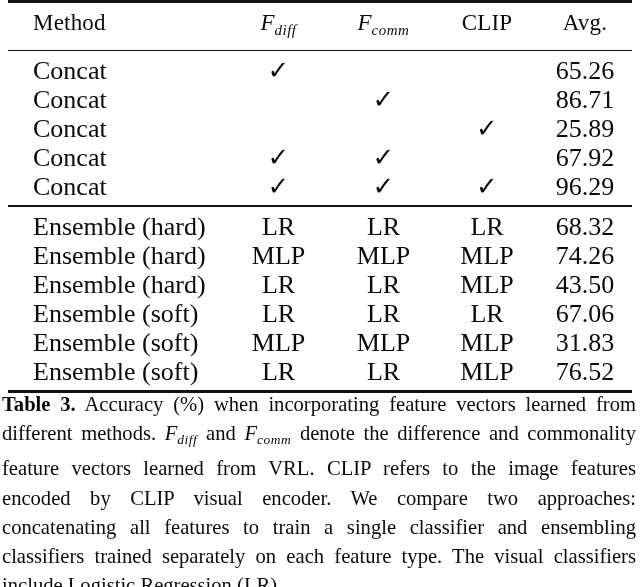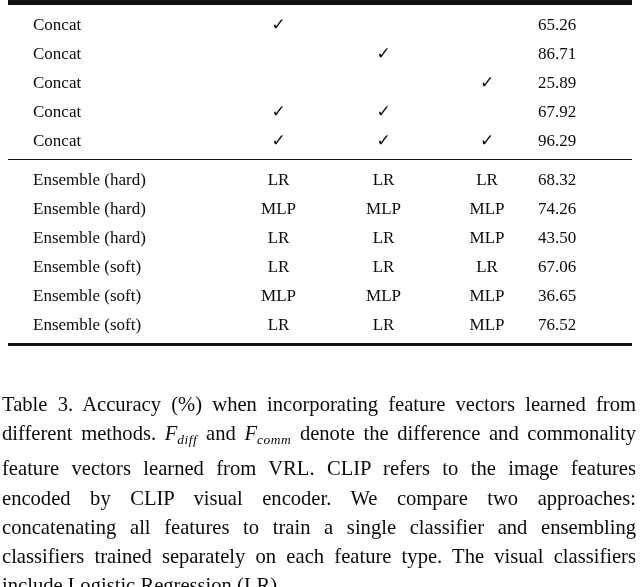--- a/index.html
+++ b/index.html
@@ -84,30 +84,30 @@
     font-size: 15px;
     font-style: italic;
     vertical-align: -0.30em;
     letter-spacing: 0.5px;
   }
 
   
   .body-row td {
     height: 29px;
     line-height: 29px;
-    font-size: 17px;
+    font-size: 26px;
     font-family: Liberation Serif, serif;
   }
   .cell-method {
     text-align: left;
     padding-left: 25px !important;
     white-space: nowrap;
   }
   .cell-center { text-align: center; }
-  .cell-avg    { text-align: left; }
+  .cell-avg    { text-align: center; }
   .bold-val    { font-weight: bold; }
 
   .check {
     font-family: "DejaVu Sans", sans-serif;
     font-size: 21px;
     line-height: 1;
   }
 
   .spacer-sm { height: 5px; }
   .spacer-xs { height: 4px; }
@@ -119,35 +119,57 @@
     top: 390px;
     width: 634px;
     font-size: 20.6px;
     line-height: 29.2px;
     text-align: justify;
     text-justify: inter-word;
     hyphens: none;
     color: #0a0a0a;
   }
   .caption .caption-label {
-    font-weight: normal;
+    font-weight: bold;
   }
   .caption .mathvar { font-size: 20.6px; }
   .caption .mathvar .sub { font-size: 13.5px; }
   .nowrapped { white-space: nowrap; }
 </style>
 </head>
 <body>
 
 <div id="page">
 
   <div class="table-block">
 
     <div class="rule rule-thick"></div>
 
+    <table class="tbl">
+      <colgroup>
+        <col class="col-method">
+        <col class="col-c1">
+        <col class="col-c2">
+        <col class="col-c3">
+        <col class="col-avg">
+      </colgroup>
+      <thead>
+        <tr class="hdr-row">
+          <th class="hdr-method hdr-strong">Method</th>
+          <th class="hdr-center">
+            <span class="mathvar"><span>F</span><span class="sub">diff</span></span>
+          </th>
+          <th class="hdr-center">
+            <span class="mathvar"><span>F</span><span class="sub">comm</span></span>
+          </th>
+          <th class="hdr-center hdr-strong">CLIP</th>
+          <th class="hdr-avg hdr-strong">Avg.</th>
+        </tr>
+      </thead>
+    </table>
 
     <div class="rule rule-thin"></div>
 
     <div class="spacer-sm"></div>
 
     <table class="tbl">
       <colgroup>
         <col class="col-method">
         <col class="col-c1">
         <col class="col-c2">
@@ -234,21 +256,21 @@
             <td class="cell-center">LR</td>
             <td class="cell-center">LR</td>
             <td class="cell-center">LR</td>
             <td class="cell-avg">67.06</td>
           </tr>
           <tr class="body-row">
             <td class="cell-method">Ensemble (soft)</td>
             <td class="cell-center">MLP</td>
             <td class="cell-center">MLP</td>
             <td class="cell-center">MLP</td>
-            <td class="cell-avg">36.65</td>
+            <td class="cell-avg">31.83</td>
           </tr>
           <tr class="body-row">
             <td class="cell-method">Ensemble (soft)</td>
             <td class="cell-center">LR</td>
             <td class="cell-center">LR</td>
             <td class="cell-center">MLP</td>
             <td class="cell-avg bold-val">76.52</td>
           </tr>
         </tbody>
     </table>

